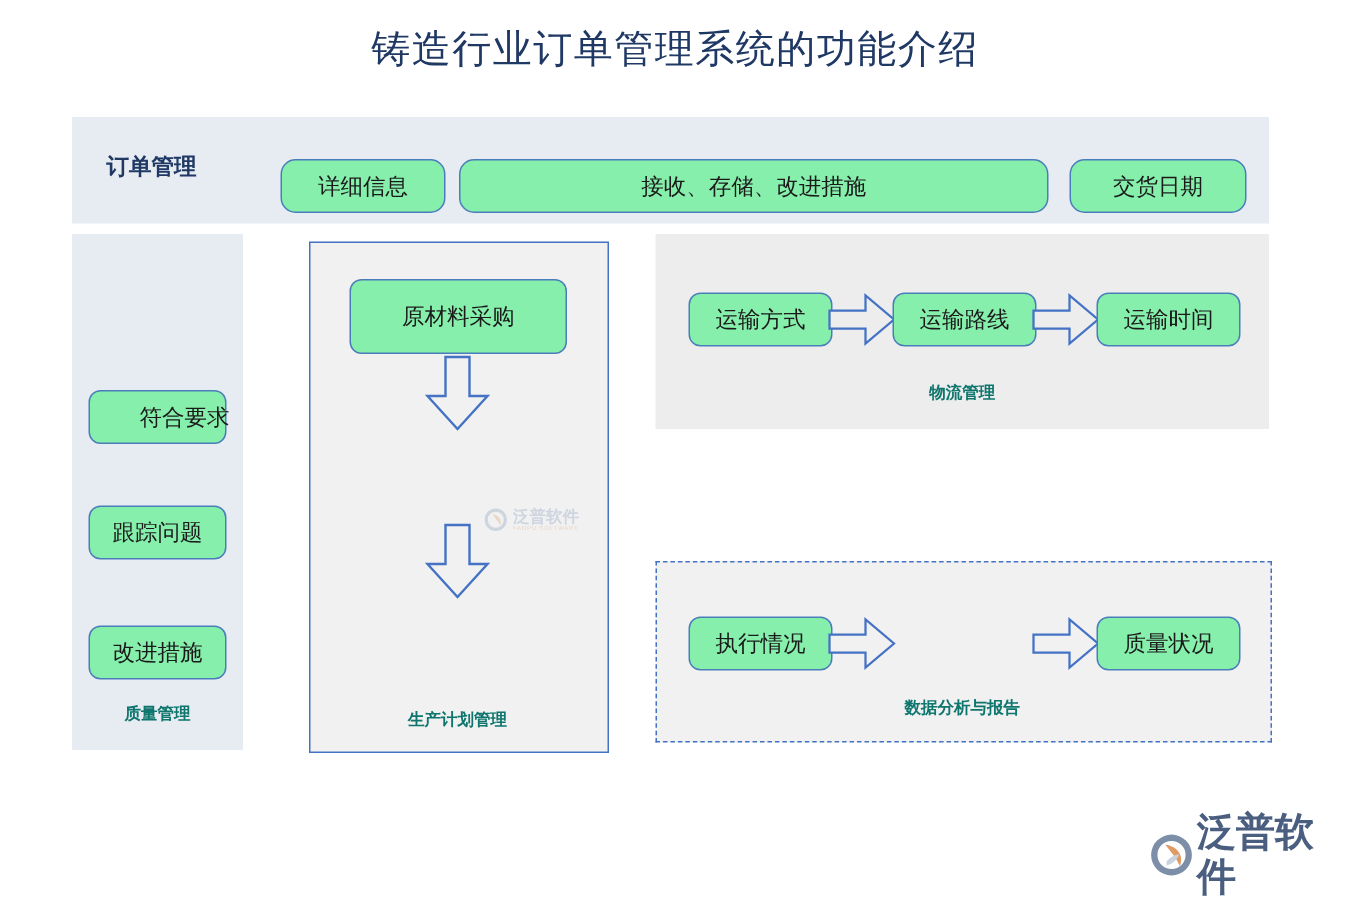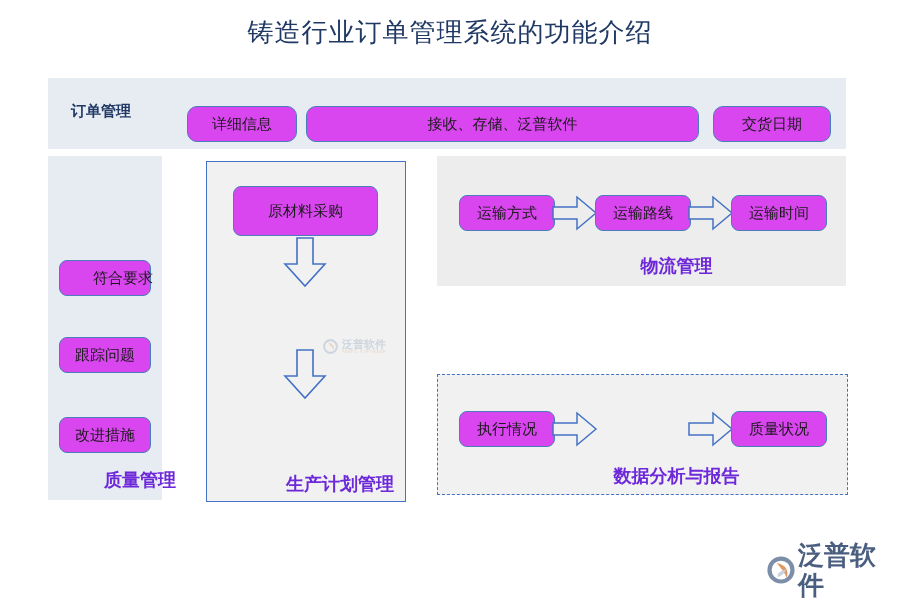--- a/index.html
+++ b/index.html
@@ -19,28 +19,27 @@
 
   
   .panel{position:absolute;}
   .panel-gray{background:#EDEDED;}
   .panel-bluegray{background:#E7EBF2;}
   .panel-outline{background:#F1F1F1;border:1.5px solid #4472C4;}
   .panel-dashed{background:#F1F1F1;border:1.5px dashed #4472C4;}
 
   .panel-caption{
     position:absolute;left:0;width:100%;text-align:center;
-    font-size:18px;font-weight:bold;color:#6d28d9;
+    font-size:11px;font-weight:bold;color:#0f766e;
     font-family:"DejaVu Sans","Liberation Sans",sans-serif;
-    margin-left:35px;
   }
 
   
   .node{
-    position:absolute;background:#d946ef;
+    position:absolute;background:#86efac;
     border:1.5px solid #4A7EBB;border-radius:8px;
     display:flex;align-items:center;justify-content:center;
     font-size:15px;color:#1A1A1A;white-space:nowrap;
     font-family:"DejaVu Sans","Liberation Sans",sans-serif;
     box-sizing:border-box;
   }
   .node.pill{border-radius:10px;}
 
   
   .band-label{
@@ -77,21 +76,21 @@
 
 <div id="canvas">
 
   <div class="page-title">铸造行业订单管理系统的功能介绍</div>
 
   <div class="panel panel-bluegray" style="left:48px;top:78px;width:798px;height:71px;"></div>
 
   <div class="band-label" style="left:71px;top:102px;">订单管理</div>
 
   <div class="node pill" style="left:187px;top:106px;width:110px;height:36px;">详细信息</div>
-  <div class="node pill" style="left:306px;top:106px;width:393px;height:36px;">接收、存储、泛普软件</div>
+  <div class="node pill" style="left:306px;top:106px;width:393px;height:36px;">接收、存储、改进措施</div>
   <div class="node pill" style="left:713px;top:106px;width:118px;height:36px;">交货日期</div>
 
   <div class="panel panel-bluegray" style="left:48px;top:156px;width:114px;height:344px;"></div>
 
   <div class="node" style="left:59px;top:260px;width:92px;height:36px;padding-left:36px;">符合要求</div>
   <div class="node" style="left:59px;top:337px;width:92px;height:36px;">跟踪问题</div>
   <div class="node" style="left:59px;top:417px;width:92px;height:36px;">改进措施</div>
 
   <div class="panel-caption" style="left:48px;top:468px;width:114px;">质量管理</div>
 

